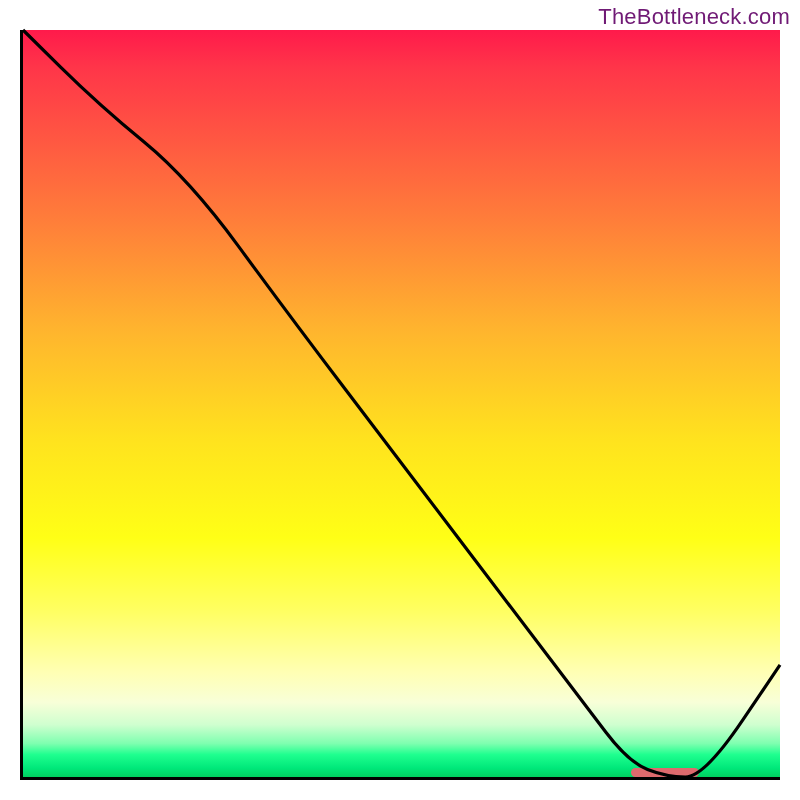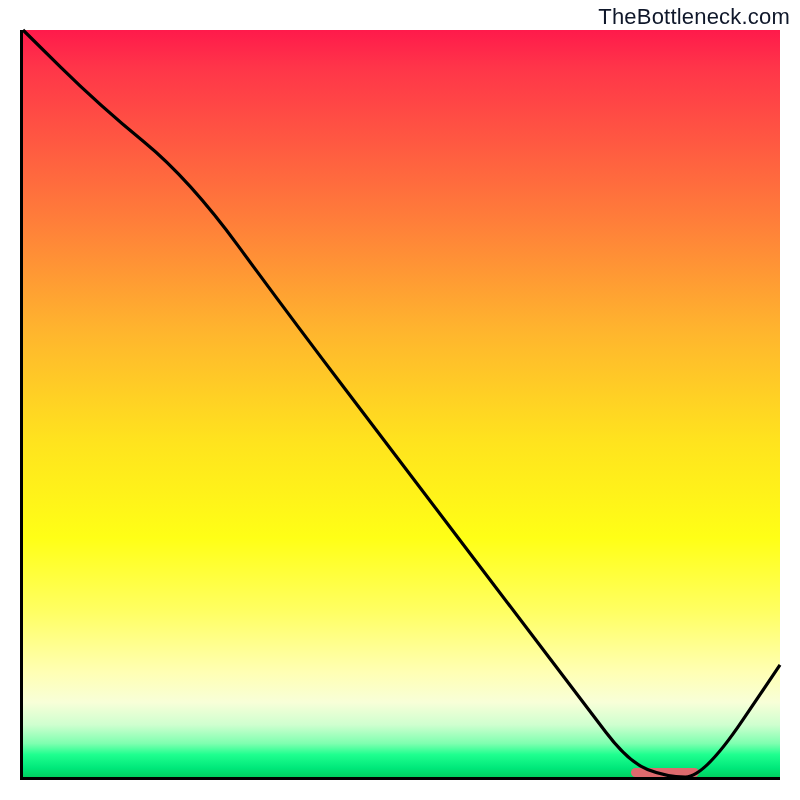--- a/index.html
+++ b/index.html
@@ -5,21 +5,21 @@
   * { margin: 0; padding: 0; box-sizing: border-box; }
   html, body { width: 800px; height: 800px; background: #fff; }
   .container { position: relative; width: 800px; height: 800px; }
   .attribution {
     position: absolute;
     top: 4px;
     right: 10px;
     font-family: Arial, Helvetica, sans-serif;
     font-size: 22px;
     font-weight: 500;
-    color: #0f172a;
+    color: #701a75;
     letter-spacing: 0.2px;
   }
   .plot-area {
     position: absolute;
     left: 20px;
     top: 30px;
     width: 760px;
     height: 750px;
     border-left: 3px solid #000;
     border-bottom: 3px solid #000;

